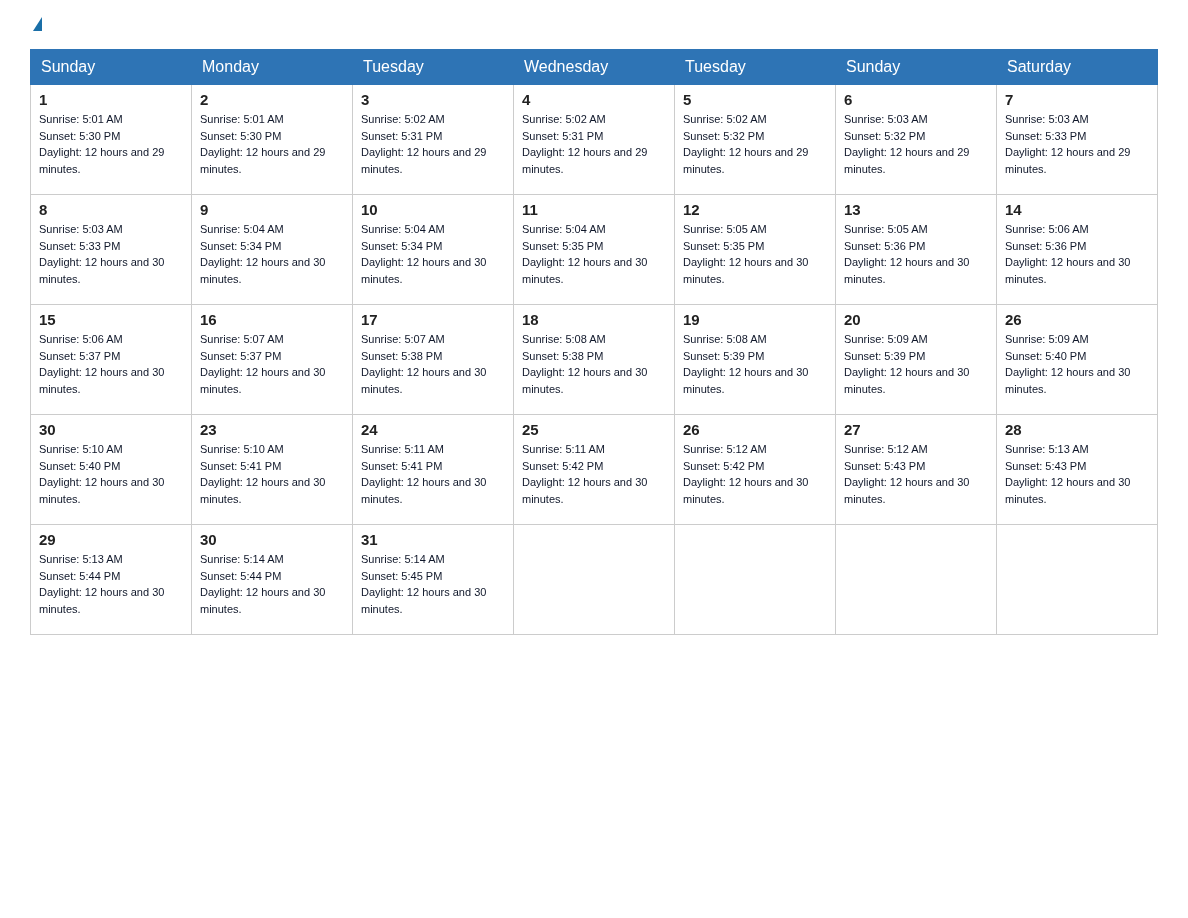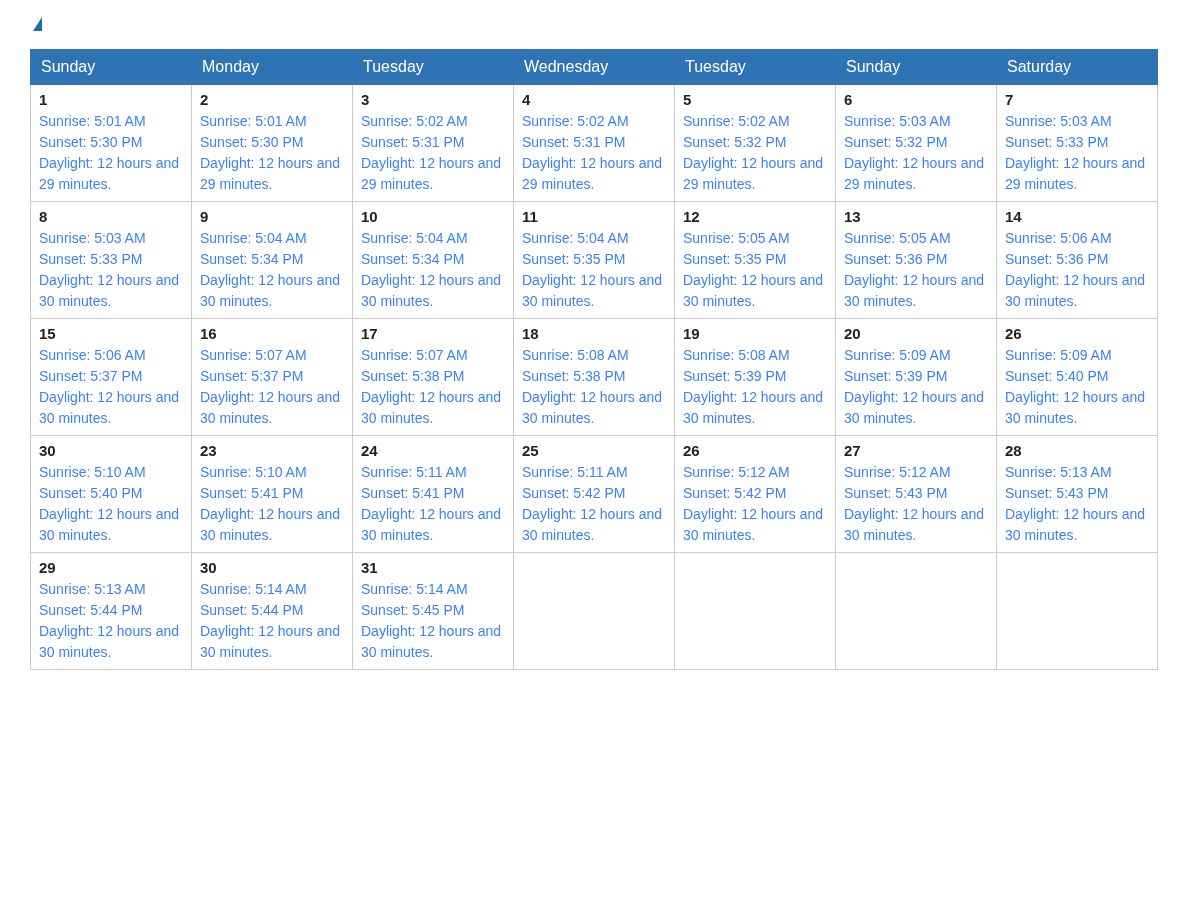--- a/index.html
+++ b/index.html
@@ -88,23 +88,23 @@
       width: 14.28%;
     }
     .day-number {
       font-size: 15px;
       font-weight: bold;
       color: #222;
       display: block;
       margin-bottom: 3px;
     }
     .day-info {
-      font-size: 14px;
+      font-size: 11px;
       line-height: 1.5;
-      color: #3b82f6;
+      color: #0f172a;
     }
     .empty-cell {
       background: #fff;
     }
     tr:last-child td {
       height: 110px;
     }
   </style>
 </head>
 <body>

